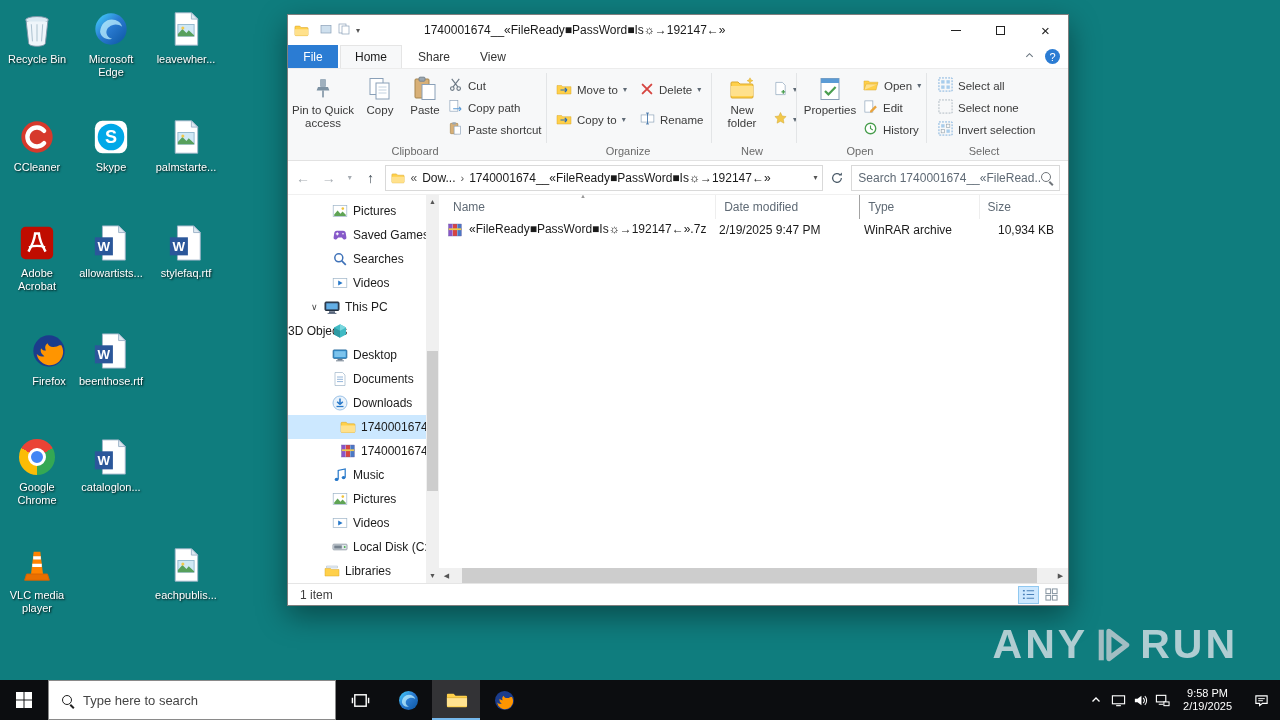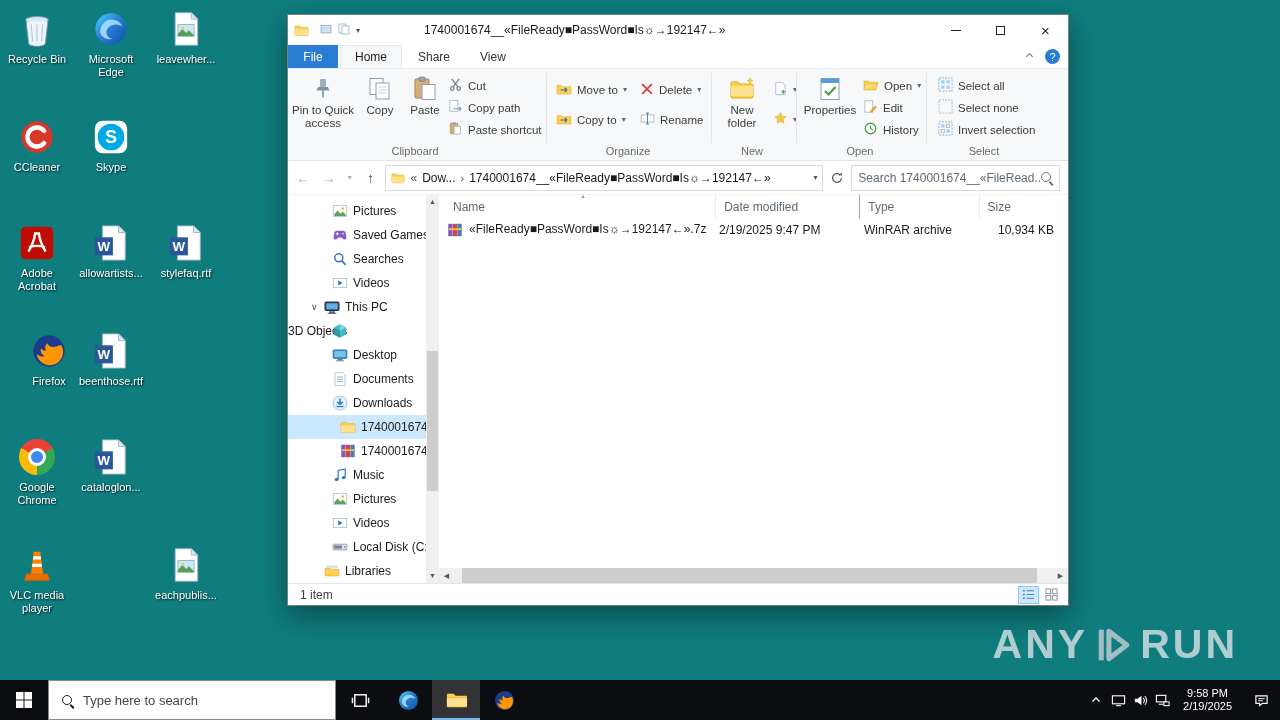--- a/index.html
+++ b/index.html
@@ -171,20 +171,32 @@
       <div class="dicon" style="left: 74px; top: 116px;">
         <div class="dicon-art">
           <svg viewBox="0 0 40 40" width="38" height="38">
             <rect x="3" y="3" width="34" height="34" rx="8" fill="#fff"></rect>
             <circle cx="20" cy="20" r="14" fill="#00a8e8"></circle>
             <text x="20" y="26.5" text-anchor="middle" font-size="19" font-weight="bold" fill="#fff">S</text>
           </svg>
         </div>
         <div class="dicon-label">Skype</div>
       </div>
+      <div class="dicon" style="left: 149px; top: 116px;">
+        <div class="dicon-art">
+          <svg viewBox="0 0 40 40" width="36" height="38">
+            <path d="M8 2h18l7 7v29H8z" fill="#fff" stroke="#9db4c8"></path>
+            <path d="M26 2l7 7h-7z" fill="#dde8f0" stroke="#9db4c8"></path>
+            <rect x="11" y="15" width="18" height="13" fill="#cfe8f5" stroke="#8fb6cc"></rect>
+            <path d="M11 25.5l5-5.5 4.5 4.5 2.5-3 6 5.5v1H11z" fill="#57a05c"></path>
+            <circle cx="16.5" cy="18.8" r="1.7" fill="#f2c84b"></circle>
+          </svg>
+        </div>
+        <div class="dicon-label">palmstarte...</div>
+      </div>
       <div class="dicon" style="left: 0px; top: 222px;">
         <div class="dicon-art">
           <svg viewBox="0 0 40 40" width="38" height="38">
             <rect x="3" y="3" width="34" height="34" rx="5" fill="#c00c00"></rect>
             <path d="M11 29c4-7 6.5-13 7-19h4c.5 6 3 12 7 19" fill="none" stroke="#fff" stroke-width="2.6"></path>
             <path d="M11.5 24.5c5.5-1.8 11.5-1.8 17 0" fill="none" stroke="#fff" stroke-width="2.4"></path>
           </svg>
         </div>
         <div class="dicon-label">Adobe Acrobat</div>
       </div>

